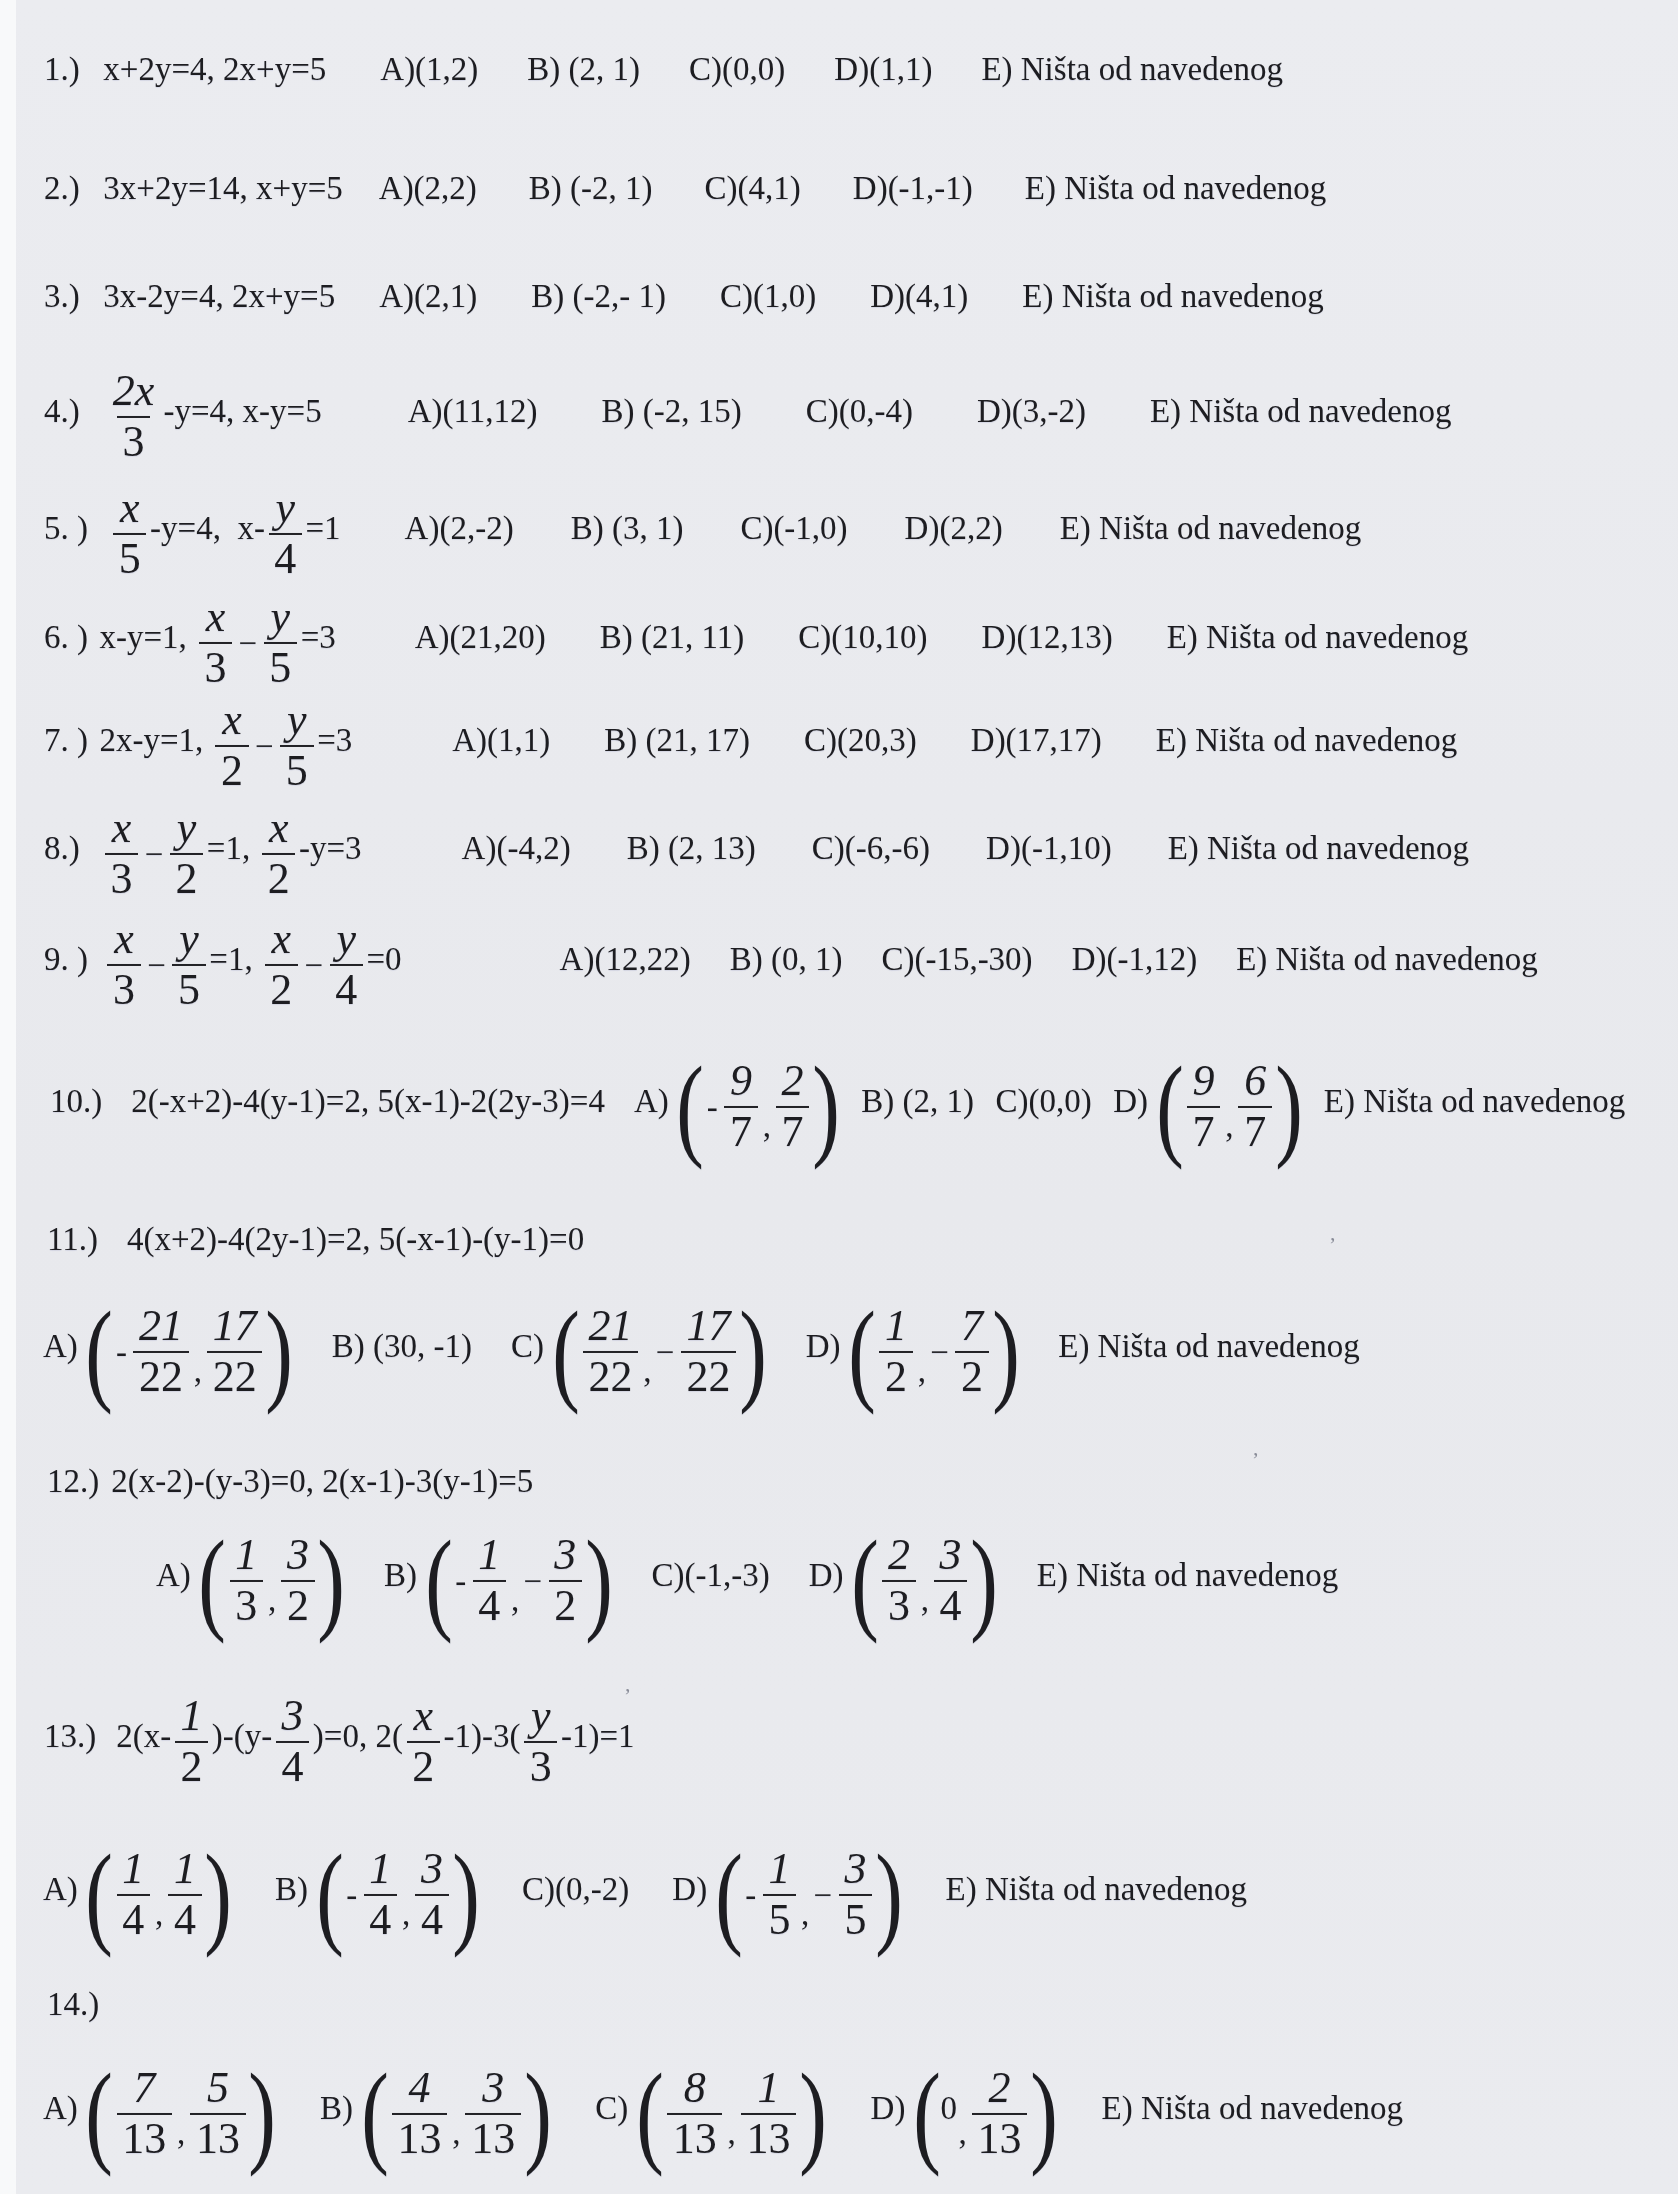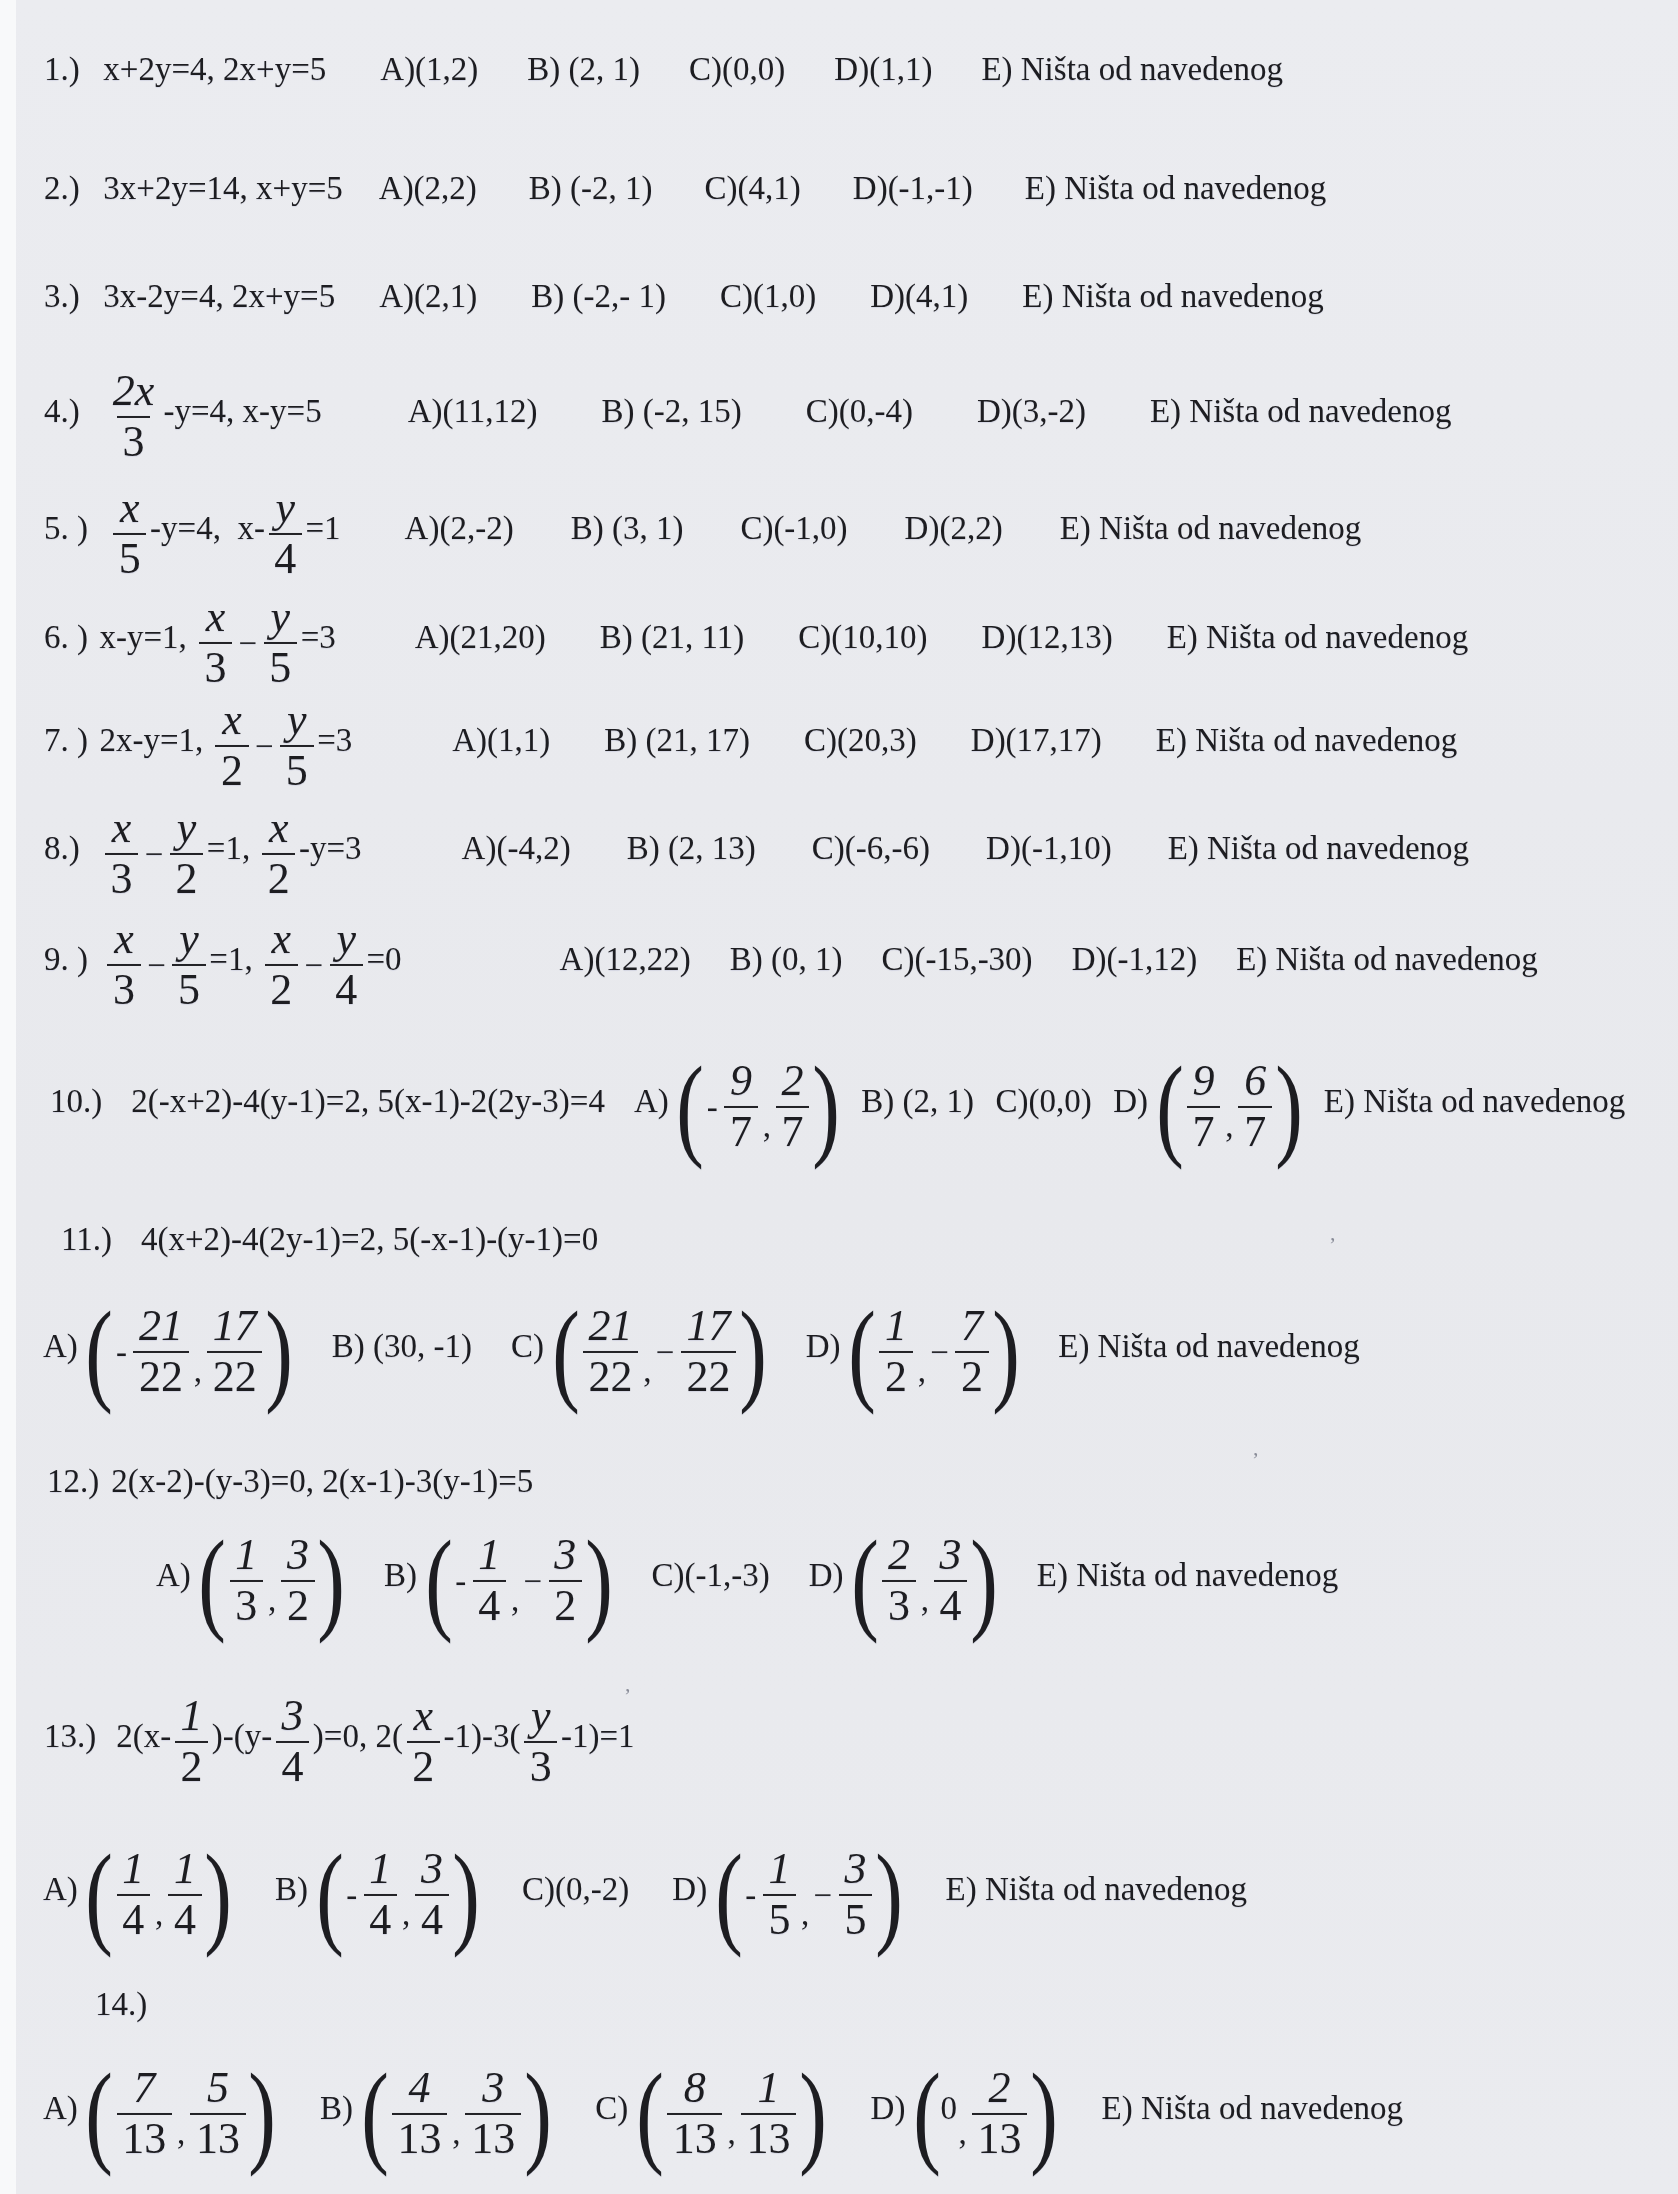--- a/index.html
+++ b/index.html
@@ -32,26 +32,26 @@
       <div class="row" style="top: 69px; left: 44px;"><span class="num" style="margin-right: 23.6px;">1.)</span><span class="stmt" style="margin-right: 54px;"><span class="txt">x+2y=4, 2x+y=5</span></span><span class="opt" style="margin-right: 49px;"><span class="txt">A)(1,2)</span></span><span class="opt" style="margin-right: 49px;"><span class="txt">B) (2, 1)</span></span><span class="opt" style="margin-right: 49px;"><span class="txt">C)(0,0)</span></span><span class="opt" style="margin-right: 49px;"><span class="txt">D)(1,1)</span></span><span class="opt"><span class="txt">E) Ništa od navedenog</span></span></div>
       <div class="row" style="top: 188px; left: 44px;"><span class="num" style="margin-right: 23.6px;">2.)</span><span class="stmt" style="margin-right: 36px;"><span class="txt">3x+2y=14, x+y=5</span></span><span class="opt" style="margin-right: 52px;"><span class="txt">A)(2,2)</span></span><span class="opt" style="margin-right: 52px;"><span class="txt">B) (-2, 1)</span></span><span class="opt" style="margin-right: 52px;"><span class="txt">C)(4,1)</span></span><span class="opt" style="margin-right: 52px;"><span class="txt">D)(-1,-1)</span></span><span class="opt"><span class="txt">E) Ništa od navedenog</span></span></div>
       <div class="row" style="top: 296px; left: 44px;"><span class="num" style="margin-right: 23.6px;">3.)</span><span class="stmt" style="margin-right: 44px;"><span class="txt">3x-2y=4, 2x+y=5</span></span><span class="opt" style="margin-right: 54px;"><span class="txt">A)(2,1)</span></span><span class="opt" style="margin-right: 54px;"><span class="txt">B) (-2,- 1)</span></span><span class="opt" style="margin-right: 54px;"><span class="txt">C)(1,0)</span></span><span class="opt" style="margin-right: 54px;"><span class="txt">D)(4,1)</span></span><span class="opt"><span class="txt">E) Ništa od navedenog</span></span></div>
       <div class="row mixed" style="top: 417px; left: 44px;"><span class="num" style="margin-right: 23.6px;">4.)</span><span class="stmt" style="margin-right: 86px;"><span class="frac"><span class="fn">2x</span><span class="fd">3</span></span><span class="txt">-y=4, x-y=5</span></span><span class="opt" style="margin-right: 64px;"><span class="txt">A)(11,12)</span></span><span class="opt" style="margin-right: 64px;"><span class="txt">B) (-2, 15)</span></span><span class="opt" style="margin-right: 64px;"><span class="txt">C)(0,-4)</span></span><span class="opt" style="margin-right: 64px;"><span class="txt">D)(3,-2)</span></span><span class="opt"><span class="txt">E) Ništa od navedenog</span></span></div>
       <div class="row mixed" style="top: 534px; left: 44px;"><span class="num" style="margin-right: 21.5px;">5. )</span><span class="stmt" style="margin-right: 64px;"><span class="frac"><span class="fn">x</span><span class="fd">5</span></span><span class="txt">-y=4,  x-</span><span class="frac"><span class="fn it">y</span><span class="fd">4</span></span><span class="txt">=1</span></span><span class="opt" style="margin-right: 57px;"><span class="txt">A)(2,-2)</span></span><span class="opt" style="margin-right: 57px;"><span class="txt">B) (3, 1)</span></span><span class="opt" style="margin-right: 57px;"><span class="txt">C)(-1,0)</span></span><span class="opt" style="margin-right: 57px;"><span class="txt">D)(2,2)</span></span><span class="opt"><span class="txt">E) Ništa od navedenog</span></span></div>
       <div class="row mixed" style="top: 643px; left: 44px;"><span class="num" style="margin-right: 11.5px;">6. )</span><span class="stmt" style="margin-right: 79px;"><span class="txt">x-y=1, </span><span class="frac"><span class="fn">x</span><span class="fd">3</span></span><span class="op">−</span><span class="frac"><span class="fn it">y</span><span class="fd">5</span></span><span class="txt">=3</span></span><span class="opt" style="margin-right: 54px;"><span class="txt">A)(21,20)</span></span><span class="opt" style="margin-right: 54px;"><span class="txt">B) (21, 11)</span></span><span class="opt" style="margin-right: 54px;"><span class="txt">C)(10,10)</span></span><span class="opt" style="margin-right: 54px;"><span class="txt">D)(12,13)</span></span><span class="opt"><span class="txt">E) Ništa od navedenog</span></span></div>
       <div class="row mixed" style="top: 746px; left: 44px;"><span class="num" style="margin-right: 11.5px;">7. )</span><span class="stmt" style="margin-right: 100px;"><span class="txt">2x-y=1, </span><span class="frac"><span class="fn">x</span><span class="fd">2</span></span><span class="op">−</span><span class="frac"><span class="fn it">y</span><span class="fd">5</span></span><span class="txt">=3</span></span><span class="opt" style="margin-right: 54px;"><span class="txt">A)(1,1)</span></span><span class="opt" style="margin-right: 54px;"><span class="txt">B) (21, 17)</span></span><span class="opt" style="margin-right: 54px;"><span class="txt">C)(20,3)</span></span><span class="opt" style="margin-right: 54px;"><span class="txt">D)(17,17)</span></span><span class="opt"><span class="txt">E) Ništa od navedenog</span></span></div>
       <div class="row mixed" style="top: 854px; left: 44px;"><span class="num" style="margin-right: 21.5px;">8.)</span><span class="stmt" style="margin-right: 100px;"><span class="frac"><span class="fn">x</span><span class="fd">3</span></span><span class="op">−</span><span class="frac"><span class="fn it">y</span><span class="fd">2</span></span><span class="txt">=1, </span><span class="frac"><span class="fn">x</span><span class="fd">2</span></span><span class="txt">-y=3</span></span><span class="opt" style="margin-right: 56px;"><span class="txt">A)(-4,2)</span></span><span class="opt" style="margin-right: 56px;"><span class="txt">B) (2, 13)</span></span><span class="opt" style="margin-right: 56px;"><span class="txt">C)(-6,-6)</span></span><span class="opt" style="margin-right: 56px;"><span class="txt">D)(-1,10)</span></span><span class="opt"><span class="txt">E) Ništa od navedenog</span></span></div>
       <div class="row mixed" style="top: 965px; left: 44px;"><span class="num" style="margin-right: 15.8px;">9. )</span><span class="stmt" style="margin-right: 158px;"><span class="frac"><span class="fn">x</span><span class="fd">3</span></span><span class="op">−</span><span class="frac"><span class="fn it">y</span><span class="fd">5</span></span><span class="txt">=1, </span><span class="frac"><span class="fn">x</span><span class="fd">2</span></span><span class="op">−</span><span class="frac"><span class="fn it">y</span><span class="fd">4</span></span><span class="txt">=0</span></span><span class="opt" style="margin-right: 39px;"><span class="txt">A)(12,22)</span></span><span class="opt" style="margin-right: 39px;"><span class="txt">B) (0, 1)</span></span><span class="opt" style="margin-right: 39px;"><span class="txt">C)(-15,-30)</span></span><span class="opt" style="margin-right: 39px;"><span class="txt">D)(-1,12)</span></span><span class="opt"><span class="txt">E) Ništa od navedenog</span></span></div>
       <div class="row mixed" style="top: 1107px; left: 50px;"><span class="num" style="margin-right: 29px;">10.)</span><span class="stmt" style="margin-right: 29px;"><span class="txt">2(-x+2)-4(y-1)=2, 5(x-1)-2(2y-3)=4</span></span><span class="opt" style="margin-right: 21.5px;"><span class="txt">A) </span><span class="paren">(</span><span class="op">-</span><span class="frac"><span class="fn">9</span><span class="fd">7</span></span><span class="comma">,</span><span class="frac"><span class="fn">2</span><span class="fd">7</span></span><span class="paren">)</span></span><span class="opt" style="margin-right: 21.5px;"><span class="txt">B) (2, 1)</span></span><span class="opt" style="margin-right: 21.5px;"><span class="txt">C)(0,0)</span></span><span class="opt" style="margin-right: 21.5px;"><span class="txt">D) </span><span class="paren">(</span><span class="frac"><span class="fn">9</span><span class="fd">7</span></span><span class="comma">,</span><span class="frac"><span class="fn">6</span><span class="fd">7</span></span><span class="paren">)</span></span><span class="opt"><span class="txt">E) Ništa od navedenog</span></span></div>
-      <div class="row" style="top: 1239px; left: 61px;"><span class="num" style="margin-right: 29px;">11.)</span><span class="stmt"><span class="txt">4(x+2)-4(2y-1)=2, 5(-x-1)-(y-1)=0</span></span></div>
+      <div class="row" style="top: 1239px; left: 47px;"><span class="num" style="margin-right: 29px;">11.)</span><span class="stmt"><span class="txt">4(x+2)-4(2y-1)=2, 5(-x-1)-(y-1)=0</span></span></div>
       <div class="row mixed" style="top: 1352px; left: 43px;"><span class="opt" style="margin-right: 39px;"><span class="txt">A) </span><span class="paren">(</span><span class="op">-</span><span class="frac"><span class="fn">21</span><span class="fd">22</span></span><span class="comma">,</span><span class="frac"><span class="fn">17</span><span class="fd">22</span></span><span class="paren">)</span></span><span class="opt" style="margin-right: 39px;"><span class="txt">B) (30, -1)</span></span><span class="opt" style="margin-right: 39px;"><span class="txt">C) </span><span class="paren">(</span><span class="frac"><span class="fn">21</span><span class="fd">22</span></span><span class="comma">,</span><span class="op">−</span><span class="frac"><span class="fn">17</span><span class="fd">22</span></span><span class="paren">)</span></span><span class="opt" style="margin-right: 39px;"><span class="txt">D) </span><span class="paren">(</span><span class="frac"><span class="fn">1</span><span class="fd">2</span></span><span class="comma">,</span><span class="op">−</span><span class="frac"><span class="fn">7</span><span class="fd">2</span></span><span class="paren">)</span></span><span class="opt"><span class="txt">E) Ništa od navedenog</span></span></div>
       <div class="row" style="top: 1481px; left: 47px;"><span class="num" style="margin-right: 12px;">12.)</span><span class="stmt"><span class="txt">2(x-2)-(y-3)=0, 2(x-1)-3(y-1)=5</span></span></div>
       <div class="row mixed" style="top: 1581px; left: 156px;"><span class="opt" style="margin-right: 39px;"><span class="txt">A) </span><span class="paren">(</span><span class="frac"><span class="fn">1</span><span class="fd">3</span></span><span class="comma">,</span><span class="frac"><span class="fn">3</span><span class="fd">2</span></span><span class="paren">)</span></span><span class="opt" style="margin-right: 39px;"><span class="txt">B) </span><span class="paren">(</span><span class="op">-</span><span class="frac"><span class="fn">1</span><span class="fd">4</span></span><span class="comma">,</span><span class="op">−</span><span class="frac"><span class="fn">3</span><span class="fd">2</span></span><span class="paren">)</span></span><span class="opt" style="margin-right: 39px;"><span class="txt">C)(-1,-3)</span></span><span class="opt" style="margin-right: 39px;"><span class="txt">D) </span><span class="paren">(</span><span class="frac"><span class="fn">2</span><span class="fd">3</span></span><span class="comma">,</span><span class="frac"><span class="fn">3</span><span class="fd">4</span></span><span class="paren">)</span></span><span class="opt"><span class="txt">E) Ništa od navedenog</span></span></div>
       <div class="row mixed" style="top: 1742px; left: 44px;"><span class="num" style="margin-right: 20px;">13.)</span><span class="stmt"><span class="txt">2(x-</span><span class="frac"><span class="fn">1</span><span class="fd">2</span></span><span class="txt">)-(y-</span><span class="frac"><span class="fn">3</span><span class="fd">4</span></span><span class="txt">)=0, 2(</span><span class="frac"><span class="fn">x</span><span class="fd">2</span></span><span class="txt">-1)-3(</span><span class="frac"><span class="fn it">y</span><span class="fd">3</span></span><span class="txt">-1)=1</span></span></div>
       <div class="row mixed" style="top: 1895px; left: 43px;"><span class="opt" style="margin-right: 43px;"><span class="txt">A) </span><span class="paren">(</span><span class="frac"><span class="fn">1</span><span class="fd">4</span></span><span class="comma">,</span><span class="frac"><span class="fn">1</span><span class="fd">4</span></span><span class="paren">)</span></span><span class="opt" style="margin-right: 43px;"><span class="txt">B) </span><span class="paren">(</span><span class="op">-</span><span class="frac"><span class="fn">1</span><span class="fd">4</span></span><span class="comma">,</span><span class="frac"><span class="fn">3</span><span class="fd">4</span></span><span class="paren">)</span></span><span class="opt" style="margin-right: 43px;"><span class="txt">C)(0,-2)</span></span><span class="opt" style="margin-right: 43px;"><span class="txt">D) </span><span class="paren">(</span><span class="op">-</span><span class="frac"><span class="fn">1</span><span class="fd">5</span></span><span class="comma">,</span><span class="op">−</span><span class="frac"><span class="fn">3</span><span class="fd">5</span></span><span class="paren">)</span></span><span class="opt"><span class="txt">E) Ništa od navedenog</span></span></div>
-      <div class="row" style="top: 2004px; left: 47px;"><span class="num" style="margin-right: 31.5px; margin-left: 48px;">14.)</span></div>
+      <div class="row" style="top: 2004px; left: 47px;"><span class="num" style="margin-right: 31.5px;">14.)</span></div>
       <div class="row mixed" style="top: 2114px; left: 43px;"><span class="opt" style="margin-right: 44px;"><span class="txt">A) </span><span class="paren">(</span><span class="frac"><span class="fn">7</span><span class="fd">13</span></span><span class="comma">,</span><span class="frac"><span class="fn">5</span><span class="fd">13</span></span><span class="paren">)</span></span><span class="opt" style="margin-right: 44px;"><span class="txt">B) </span><span class="paren">(</span><span class="frac"><span class="fn">4</span><span class="fd">13</span></span><span class="comma">,</span><span class="frac"><span class="fn">3</span><span class="fd">13</span></span><span class="paren">)</span></span><span class="opt" style="margin-right: 44px;"><span class="txt">C) </span><span class="paren">(</span><span class="frac"><span class="fn">8</span><span class="fd">13</span></span><span class="comma">,</span><span class="frac"><span class="fn">1</span><span class="fd">13</span></span><span class="paren">)</span></span><span class="opt" style="margin-right: 44px;"><span class="txt">D) </span><span class="paren">(</span><span class="txt">0</span><span class="comma">,</span><span class="frac"><span class="fn">2</span><span class="fd">13</span></span><span class="paren">)</span></span><span class="opt"><span class="txt">E) Ništa od navedenog</span></span></div>
     </div>
 <span class="speck" style="left: 1329px; top: 1233px;">’</span>
     <span class="speck" style="left: 1252px; top: 1448px;">’</span>
     <span class="speck" style="left: 624px; top: 1684px;">’</span>
   </div>
 
 
 </body></html>

